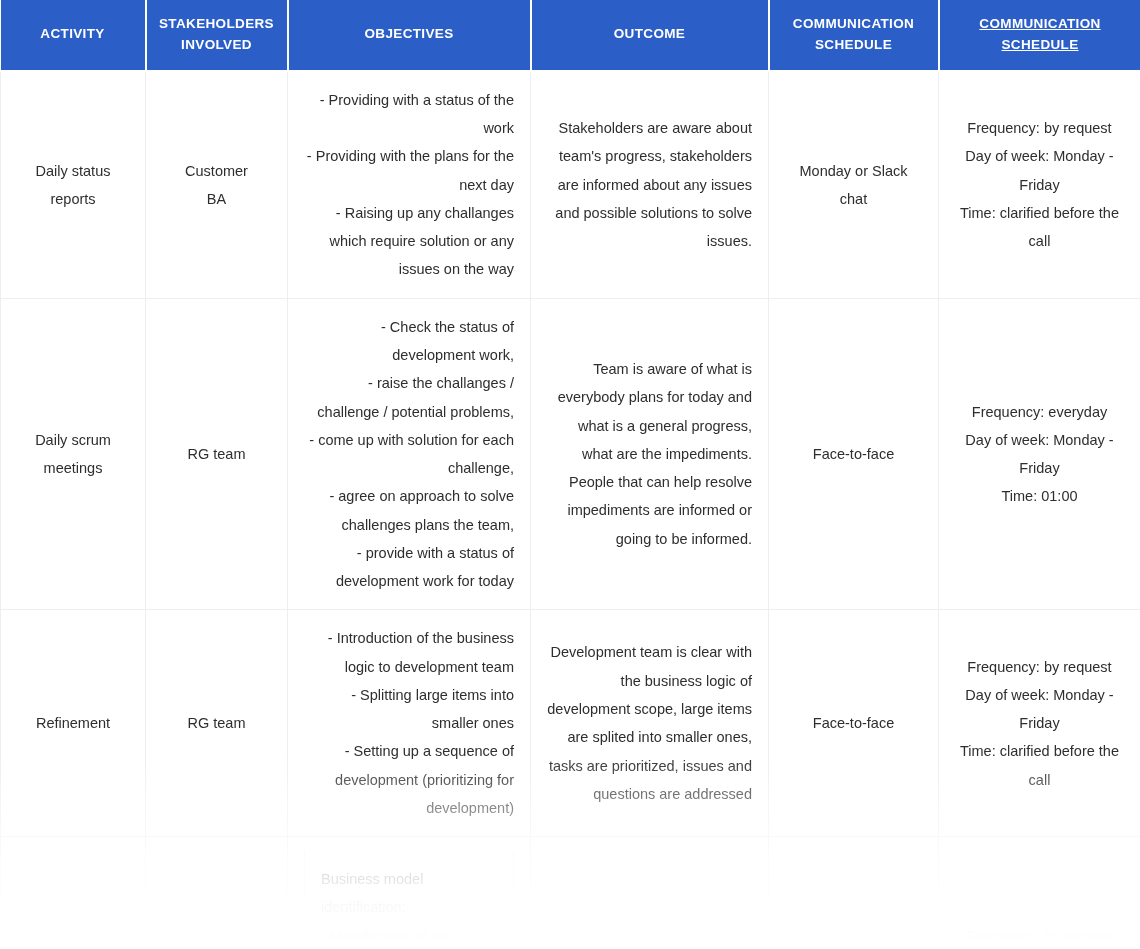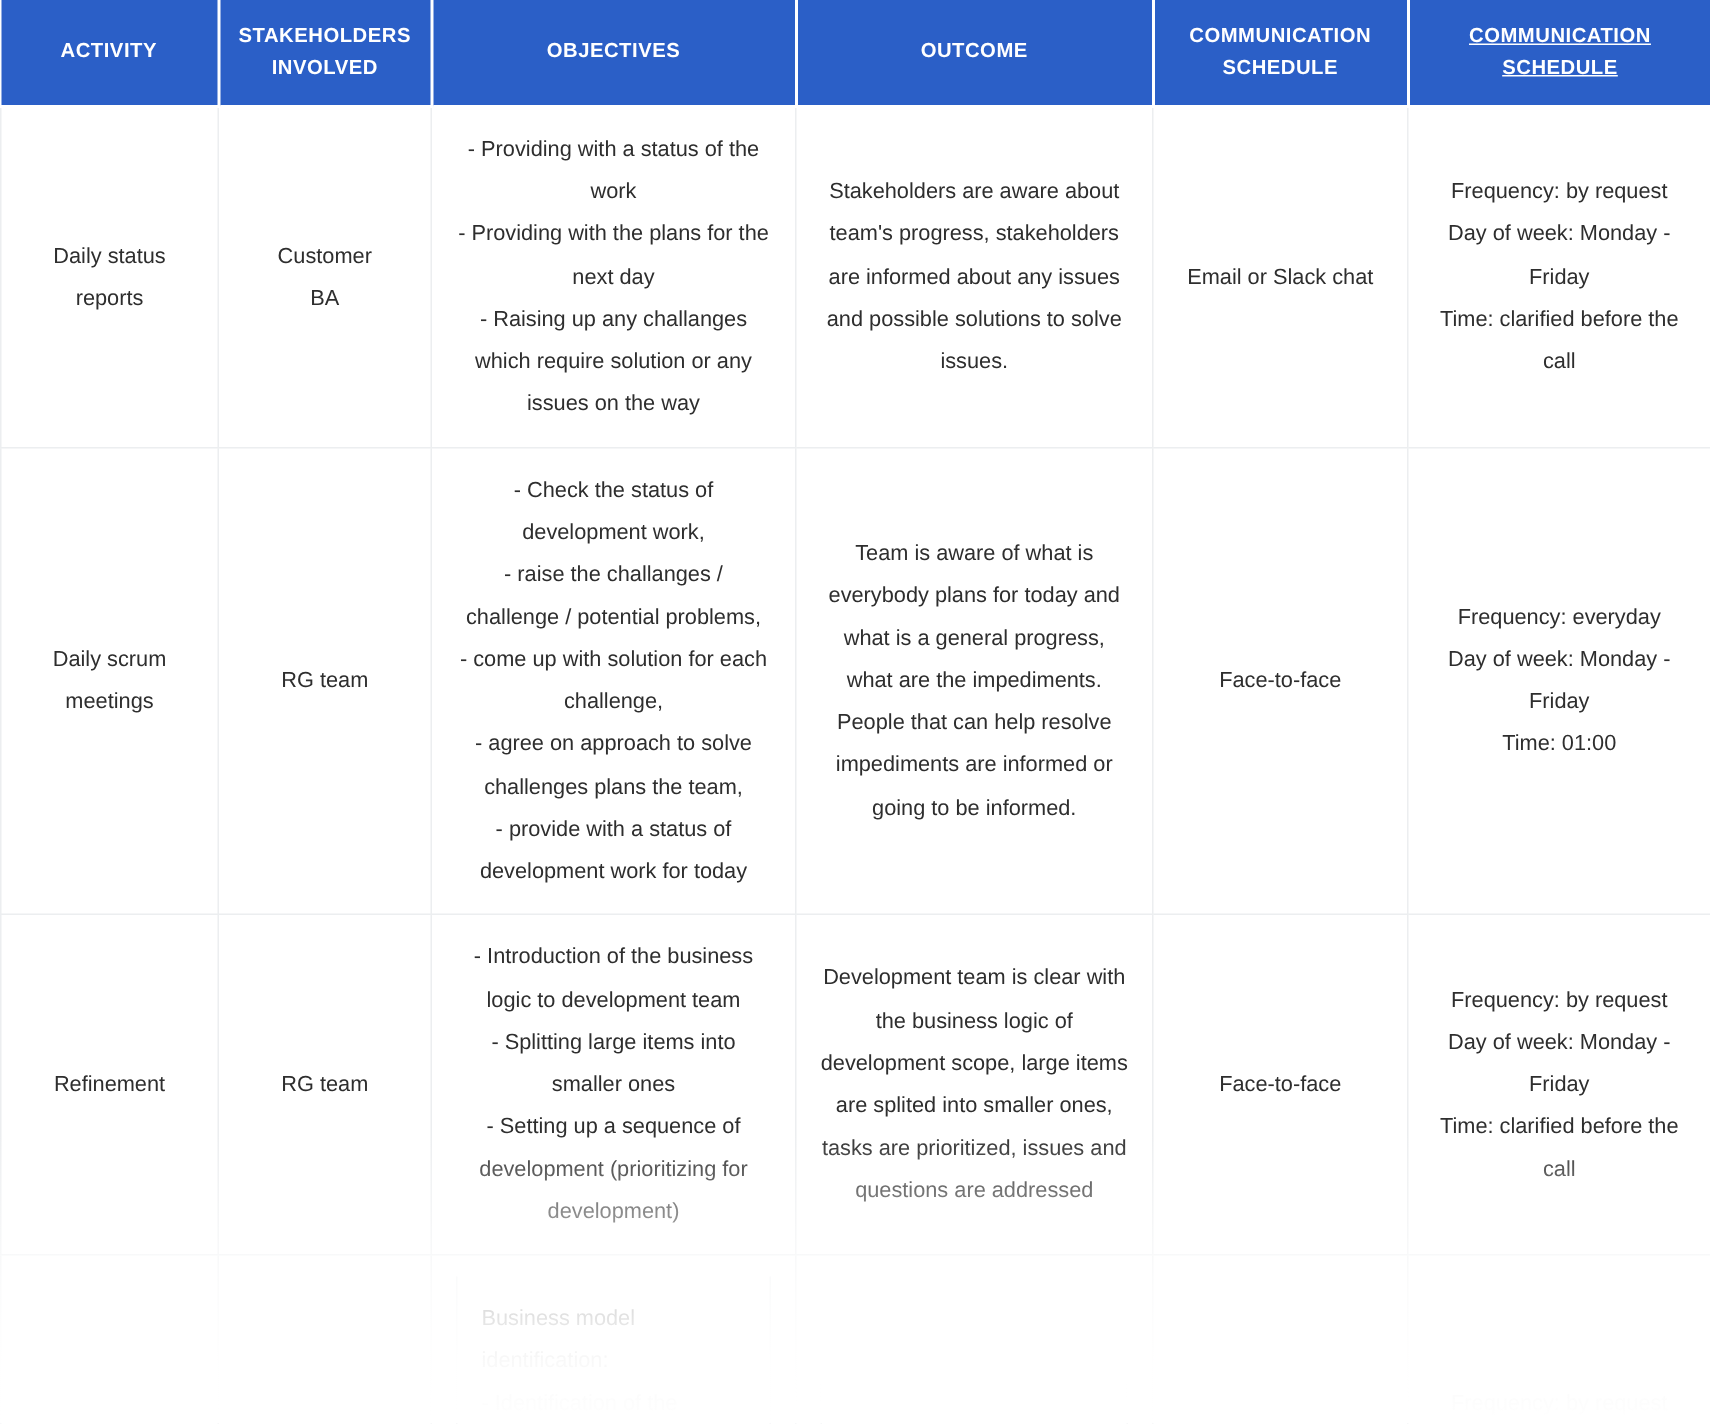--- a/index.html
+++ b/index.html
@@ -59,21 +59,21 @@
   }
   table.comm-table td:first-child { border-left: 1px solid #eceef0; }
   table.comm-table td:last-child  { border-right: 1px solid #eceef0; }
 
   td.c-activity,
   td.c-stakeholders,
   td.c-channel,
   td.c-schedule { text-align: center; }
 
   td.c-objectives,
-  td.c-outcome { text-align: center; }
+  td.c-outcome { text-align: right; }
 
   
   table.sub {
     width: 100%;
     border-collapse: collapse;
     table-layout: fixed;
   }
   table.sub td {
     border: none;
     border-bottom: 1px solid #eceef0;
@@ -164,21 +164,21 @@
           </td>
         <td class="c-objectives">
             <span class="ln">- Providing with a status of the work</span>
             <span class="ln">- Providing with the plans for the next day</span>
             <span class="ln">- Raising up any challanges which require solution or any issues on the way</span>
           </td>
         <td class="c-outcome">
             <span class="ln">Stakeholders are aware about team's progress, stakeholders are informed about any issues and possible solutions to solve issues.</span>
           </td>
         <td class="c-channel">
-            <span class="ln">Email or Slack chat</span>
+            <span class="ln">Monday or Slack chat</span>
           </td>
         <td class="c-schedule">
             <span class="ln">Frequency: by request</span>
             <span class="ln">Day of week: Monday - Friday</span>
             <span class="ln">Time: clarified before the call</span>
           </td>
       </tr>
 
       <tr>
         <td class="c-activity">

